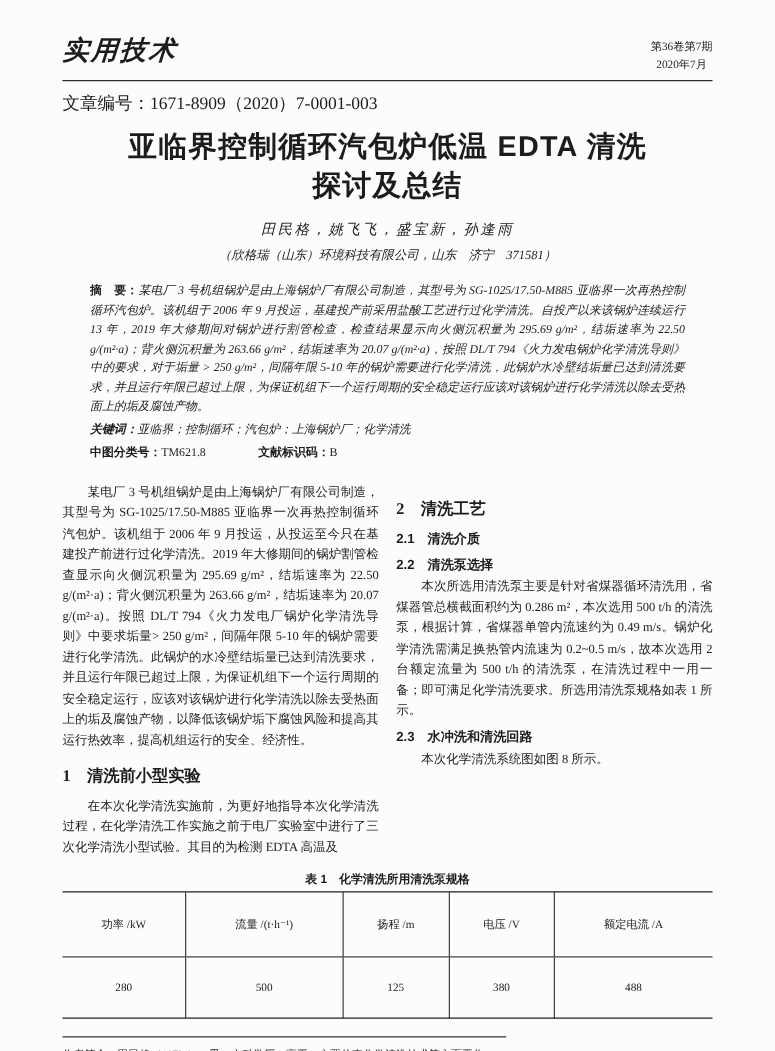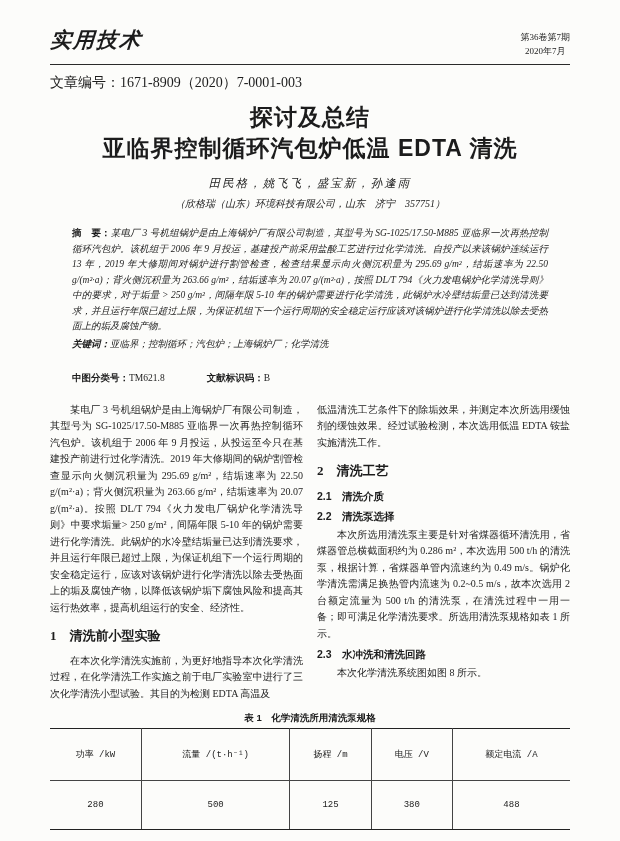--- a/index.html
+++ b/index.html
@@ -28,36 +28,36 @@
   .title{font-family:"Liberation Sans","DejaVu Sans",sans-serif;
     font-weight:bold;font-size:23px;text-align:center;line-height:31px;
     margin-top:10px;letter-spacing:1px;}
   .authors{font-size:11.5px;text-align:center;margin-top:12px;font-style:italic;letter-spacing:2px;}
   .affil{font-size:10px;text-align:center;margin-top:6px;font-style:italic;}
   
   .absblock{margin:14px 22px 0 22px;font-size:9.5px;line-height:15.5px;
     text-align:justify;font-style:italic;}
   .absblock b,.metaline b{font-style:normal;font-family:Liberation Sans, sans-serif;font-weight:bold;}
   .kwline{margin:2px 22px 0 22px;font-size:9.5px;line-height:15px;font-style:italic;}
-  .metaline{margin:18px 22px 0 22px;font-size:9.5px;line-height:15px;}
+  .metaline{margin:3px 22px 0 22px;font-size:9.5px;line-height:15px;}
   .metaline .gap{display:inline-block;width:42px;}
   
   .columns{display:flex;gap:14px;margin-top:16px;}
   .col{flex:1;font-size:10px;line-height:16.5px;text-align:justify;}
   .col p{margin:0;text-indent:2em;}
   .h-sec{font-family:Liberation Serif, serif;font-weight:bold;
     font-size:13px;margin:12px 0 8px 0;text-indent:0;}
   .h-sub{font-family:"Liberation Sans","DejaVu Sans",sans-serif;font-weight:bold;
     font-size:10.5px;margin:4px 0 2px 0;text-indent:0;}
   
   .tblcap{font-family:"Liberation Sans","DejaVu Sans",sans-serif;font-weight:bold;
     font-size:9.5px;text-align:center;margin-top:10px;}
   table.spec{width:100%;border-collapse:collapse;margin-top:3px;
     font-size:9px;text-align:center;}
-  table.spec td{border-left:0.8px solid #444;border-right:0.8px solid #444;padding:19px 2px;font-family:Liberation Mono, monospace;}
+  table.spec td{border-left:0.8px solid #444;border-right:0.8px solid #444;padding:19px 2px;}
   table.spec td:first-child{border-left:none;}
   table.spec td:last-child{border-right:none;}
   table.spec tr.hd td{border-top:1.3px solid #222;border-bottom:0.8px solid #444;}
   table.spec tr.vl td{border-bottom:1.3px solid #222;}
   
   .fnrule{width:355px;border-top:1px solid #333;margin-top:14px;}
   .fn{font-size:8.8px;line-height:14.5px;margin-top:6px;}
   .fn div{margin-bottom:1px;}
   
   .copyright{position:absolute;left:22px;bottom:12px;font-size:10.5px;
@@ -73,41 +73,40 @@
     <div class="logo">实用技术</div>
     <div class="jright">
       <div>第36卷第7期</div>
       <div>2020年7月</div>
     </div>
   </div>
 
   <div class="artnum">文章编号：1671-8909（2020）7-0001-003</div>
 
   <div class="title">
+    <div>亚临界控制循环汽包炉低温 EDTA 清洗</div>
     <div>探讨及总结</div>
-    <div>亚临界控制循环汽包炉低温 EDTA 清洗</div>
   </div>
 
   <div class="authors">田民格，姚飞飞，盛宝新，孙逢雨</div>
-  <div class="affil">（欣格瑞（山东）环境科技有限公司，山东　济宁　357751）</div>
+  <div class="affil">（欣格瑞（山东）环境科技有限公司，山东　济宁　371581）</div>
 
   <div class="absblock"><b>摘　要：</b><span>某电厂 3 号机组锅炉是由上海锅炉厂有限公司制造，其型号为 SG-1025/17.50-M885 亚临界一次再热控制循环汽包炉。该机组于 2006 年 9 月投运，基建投产前采用盐酸工艺进行过化学清洗。自投产以来该锅炉连续运行 13 年，2019 年大修期间对锅炉进行割管检查，检查结果显示向火侧沉积量为 295.69 g/m²，结垢速率为 22.50 g/(m²·a)；背火侧沉积量为 263.66 g/m²，结垢速率为 20.07 g/(m²·a)，按照 DL/T 794《火力发电锅炉化学清洗导则》中的要求，对于垢量 &gt; 250 g/m²，间隔年限 5-10 年的锅炉需要进行化学清洗，此锅炉水冷壁结垢量已达到清洗要求，并且运行年限已超过上限，为保证机组下一个运行周期的安全稳定运行应该对该锅炉进行化学清洗以除去受热面上的垢及腐蚀产物。</span></div>
 
   <div class="kwline"><b>关键词：</b><span>亚临界；控制循环；汽包炉；上海锅炉厂；化学清洗</span></div>
 
   <div class="metaline"><b>中图分类号：</b><span>TM621.8</span><span class="gap"></span><b>文献标识码：</b><span>B</span></div>
 
   <div class="columns">
     <div class="col">
       <p>某电厂 3 号机组锅炉是由上海锅炉厂有限公司制造，其型号为 SG-1025/17.50-M885 亚临界一次再热控制循环汽包炉。该机组于 2006 年 9 月投运，从投运至今只在基建投产前进行过化学清洗。2019 年大修期间的锅炉割管检查显示向火侧沉积量为 295.69 g/m²，结垢速率为 22.50 g/(m²·a)；背火侧沉积量为 263.66 g/m²，结垢速率为 20.07 g/(m²·a)。按照 DL/T 794《火力发电厂锅炉化学清洗导则》中要求垢量&gt; 250 g/m²，间隔年限 5-10 年的锅炉需要进行化学清洗。此锅炉的水冷壁结垢量已达到清洗要求，并且运行年限已超过上限，为保证机组下一个运行周期的安全稳定运行，应该对该锅炉进行化学清洗以除去受热面上的垢及腐蚀产物，以降低该锅炉垢下腐蚀风险和提高其运行热效率，提高机组运行的安全、经济性。</p>
       <div class="h-sec">1　清洗前小型实验</div>
       <p>在本次化学清洗实施前，为更好地指导本次化学清洗过程，在化学清洗工作实施之前于电厂实验室中进行了三次化学清洗小型试验。其目的为检测 EDTA 高温及</p>
     </div>
     <div class="col">
-      <p style="text-indent:0;">低温清洗工艺条件下的除垢效果，并测定本次所选用缓蚀剂的缓蚀效果。经过试验检测，本次选用低温 EDTA 铵盐实施清洗工作。</p>
       <div class="h-sec">2　清洗工艺</div>
       <div class="h-sub">2.1　清洗介质</div>
       <div class="h-sub">2.2　清洗泵选择</div>
       <p>本次所选用清洗泵主要是针对省煤器循环清洗用，省煤器管总横截面积约为 0.286 m²，本次选用 500 t/h 的清洗泵，根据计算，省煤器单管内流速约为 0.49 m/s。锅炉化学清洗需满足换热管内流速为 0.2~0.5 m/s，故本次选用 2 台额定流量为 500 t/h 的清洗泵，在清洗过程中一用一备；即可满足化学清洗要求。所选用清洗泵规格如表 1 所示。</p>
       <div class="h-sub">2.3　水冲洗和清洗回路</div>
       <p>本次化学清洗系统图如图 8 所示。</p>
     </div>
   </div>
 
   <div class="tblcap">表 1　化学清洗所用清洗泵规格</div>

